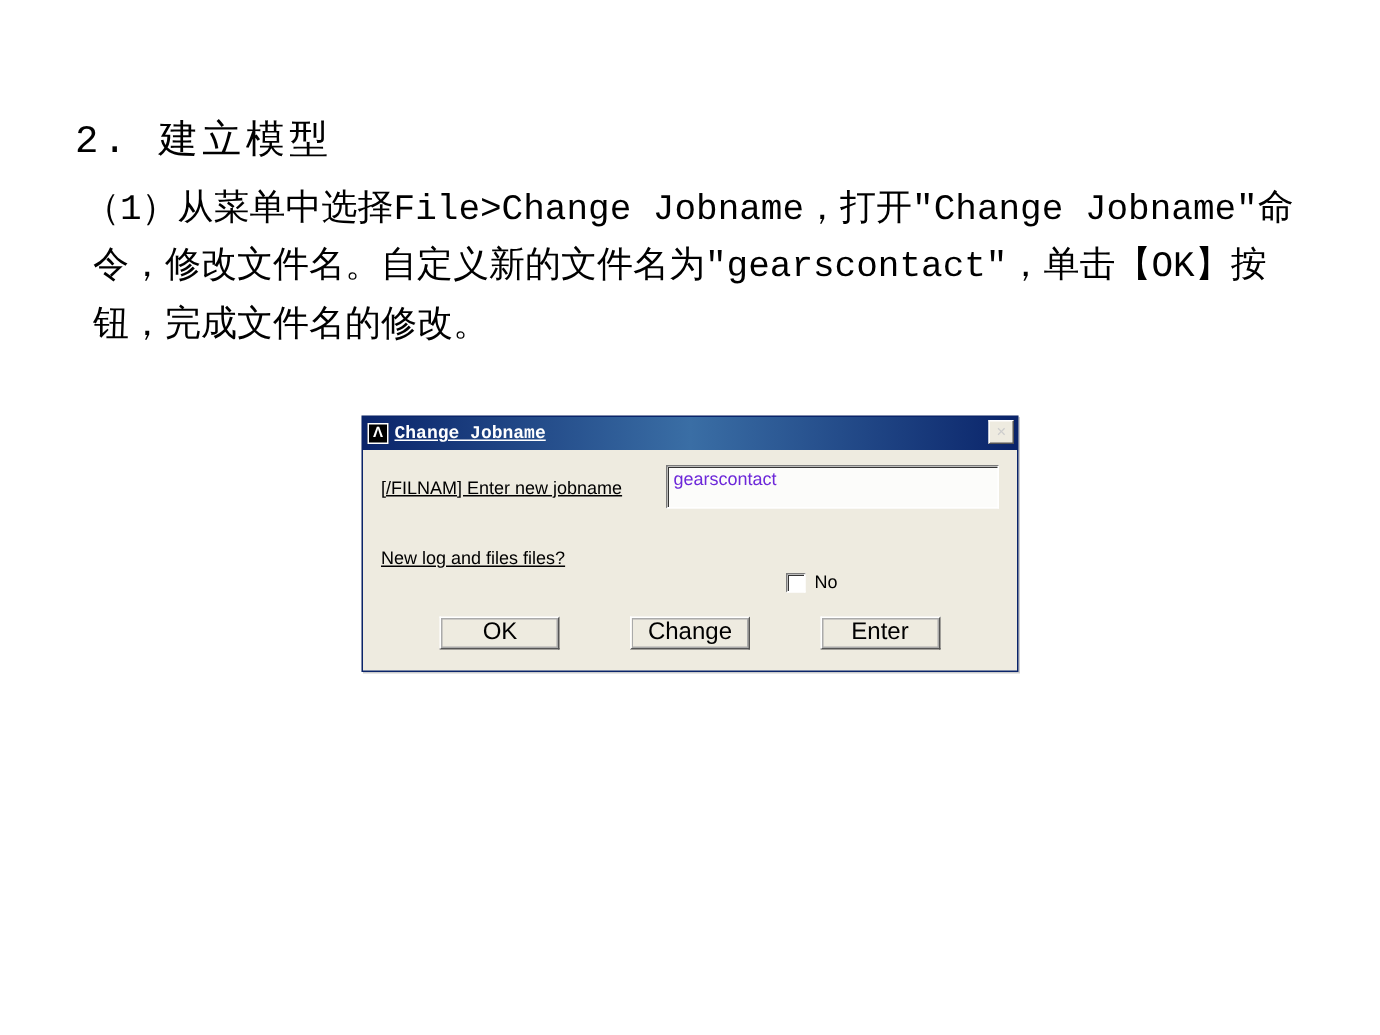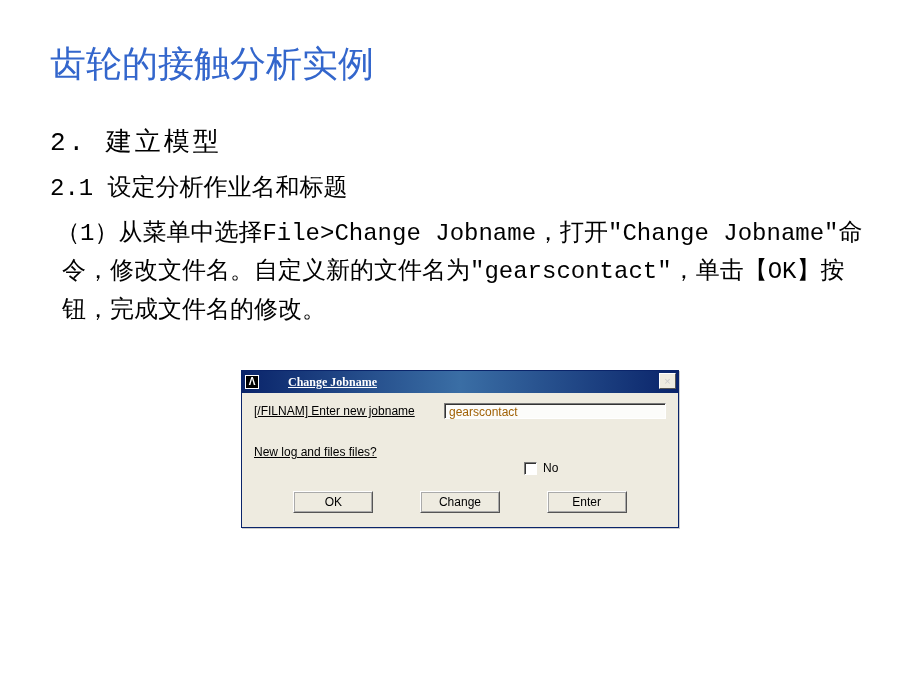--- a/index.html
+++ b/index.html
@@ -80,24 +80,23 @@
     .titlebar-icon-inner {
       color: #fff;
       font-size: 10px;
       font-family: Arial, sans-serif;
       font-weight: bold;
       line-height: 1;
     }
     .titlebar-text {
       color: #ffffff;
       font-size: 12px;
-      font-family: Liberation Serif, serif;
+      font-family: Liberation Mono, monospace;
       font-weight: bold;
       text-decoration: underline;
-      margin-left: 25px;
     }
     .titlebar-close {
       position: absolute;
       right: 2px;
       top: 2px;
       width: 17px;
       height: 16px;
       background: #eeebe0;
       border: 1px solid #fff;
       border-right-color: #555;
@@ -120,31 +119,31 @@
       display: flex;
       align-items: center;
       margin-bottom: 10px;
     }
     .row-label {
       flex: 0 0 190px;
       text-decoration: underline;
     }
     .text-input {
       flex: 1;
-      height: 16px;
+      height: 29px;
       background: #fcfcfa;
       border-top: 1px solid #7a7a7a;
       border-left: 1px solid #7a7a7a;
       border-bottom: 1px solid #fff;
       border-right: 1px solid #fff;
       box-shadow: inset 1px 1px 0 #333;
       padding: 1px 4px;
       font-size: 12px;
       font-family: "SimSun", Tahoma, sans-serif;
-      color: #a16207;
+      color: #6d28d9;
       line-height: 15px;
     }
     .checkbox-wrap {
       display: flex;
       align-items: center;
       margin-left: 80px;
       margin-top: 32px;
     }
     .checkbox {
       width: 13px;
@@ -164,34 +163,32 @@
     }
     .dialog-button {
       width: 80px;
       height: 22px;
       background: #eeebe0;
       border-top: 1px solid #fff;
       border-left: 1px solid #fff;
       border-bottom: 1px solid #555;
       border-right: 1px solid #555;
       box-shadow: 0 0 0 1px #aaa inset;
-      font-size: 12px;
+      font-size: 16px;
       font-family: "SimSun", Tahoma, sans-serif;
       text-align: center;
       line-height: 20px;
       color: #000;
     }
   </style>
 </head>
 <body>
 
 <div class="content">
-  <h1 class="title">齿轮的接触分析实例</h1>
   <div class="heading2">2. 建立模型</div>
-  <div class="heading3">2.1 设定分析作业名和标题</div>
   <div class="paragraph">（1）从菜单中选择File&gt;Change Jobname，打开"Change Jobname"命令，修改文件名。自定义新的文件名为"gearscontact"，单击【OK】按钮，完成文件名的修改。</div>
 
   <div class="dialog-container">
     <div class="dialog">
       <div class="titlebar">
         <div class="titlebar-icon">
           <span class="titlebar-icon-inner">Λ</span>
         </div>
         <span class="titlebar-text">Change Jobname</span>
         <div class="titlebar-close">

